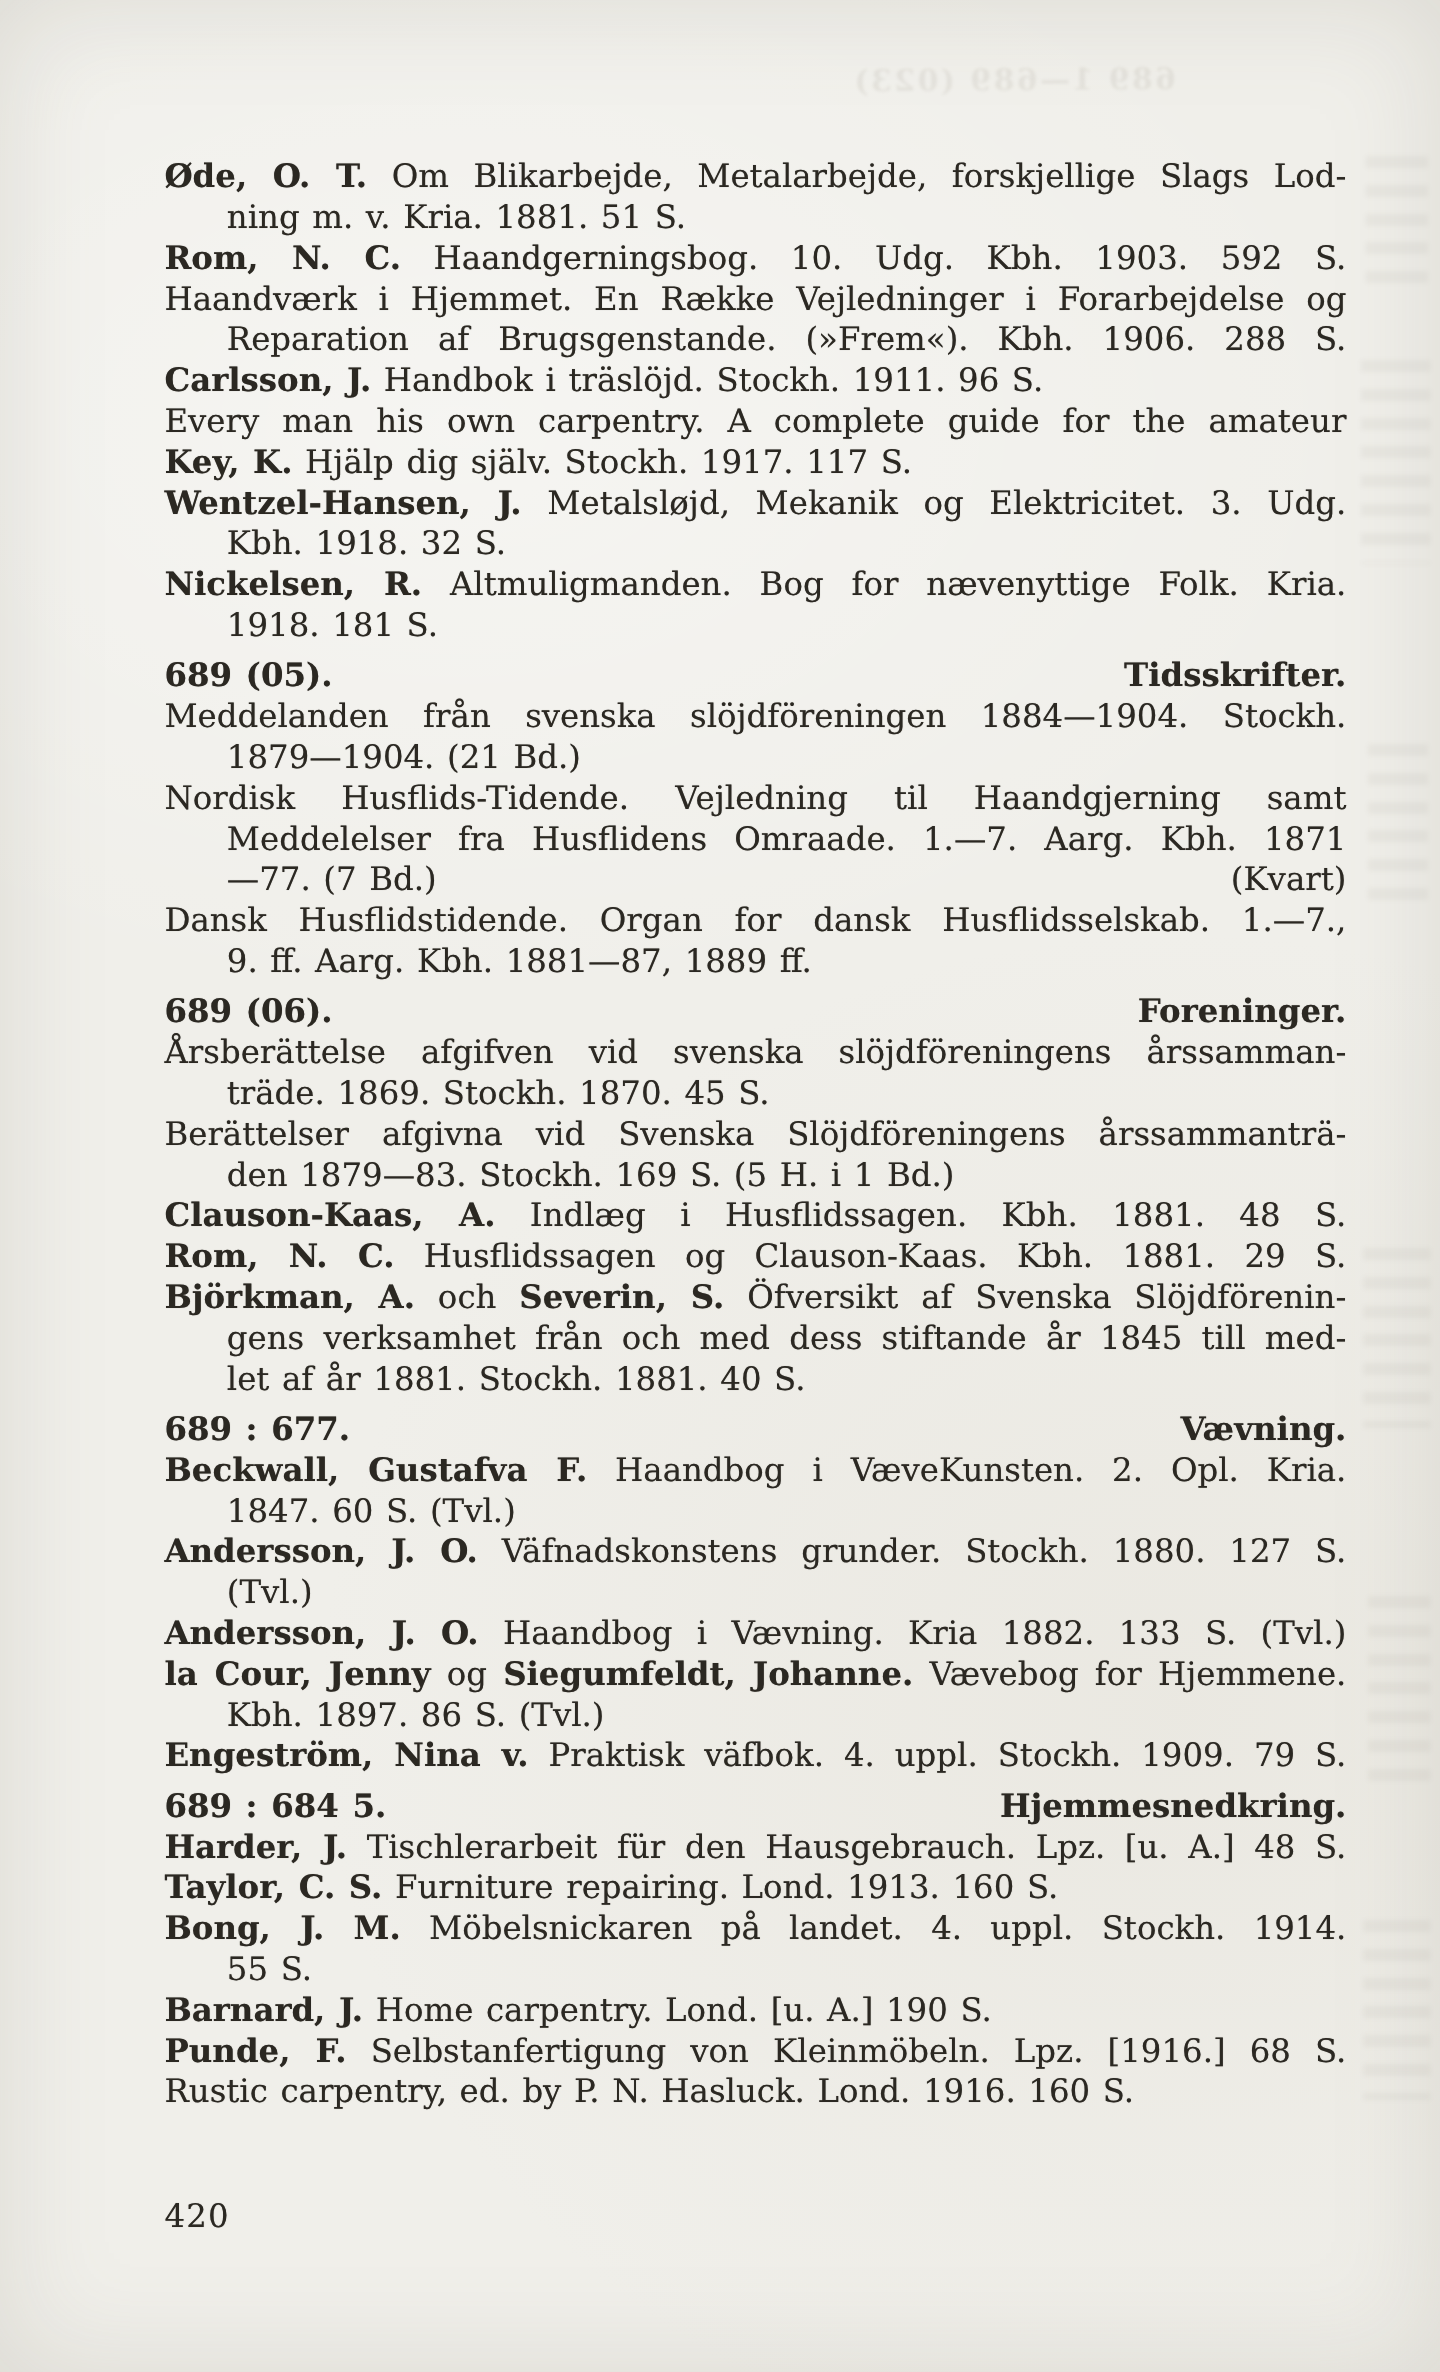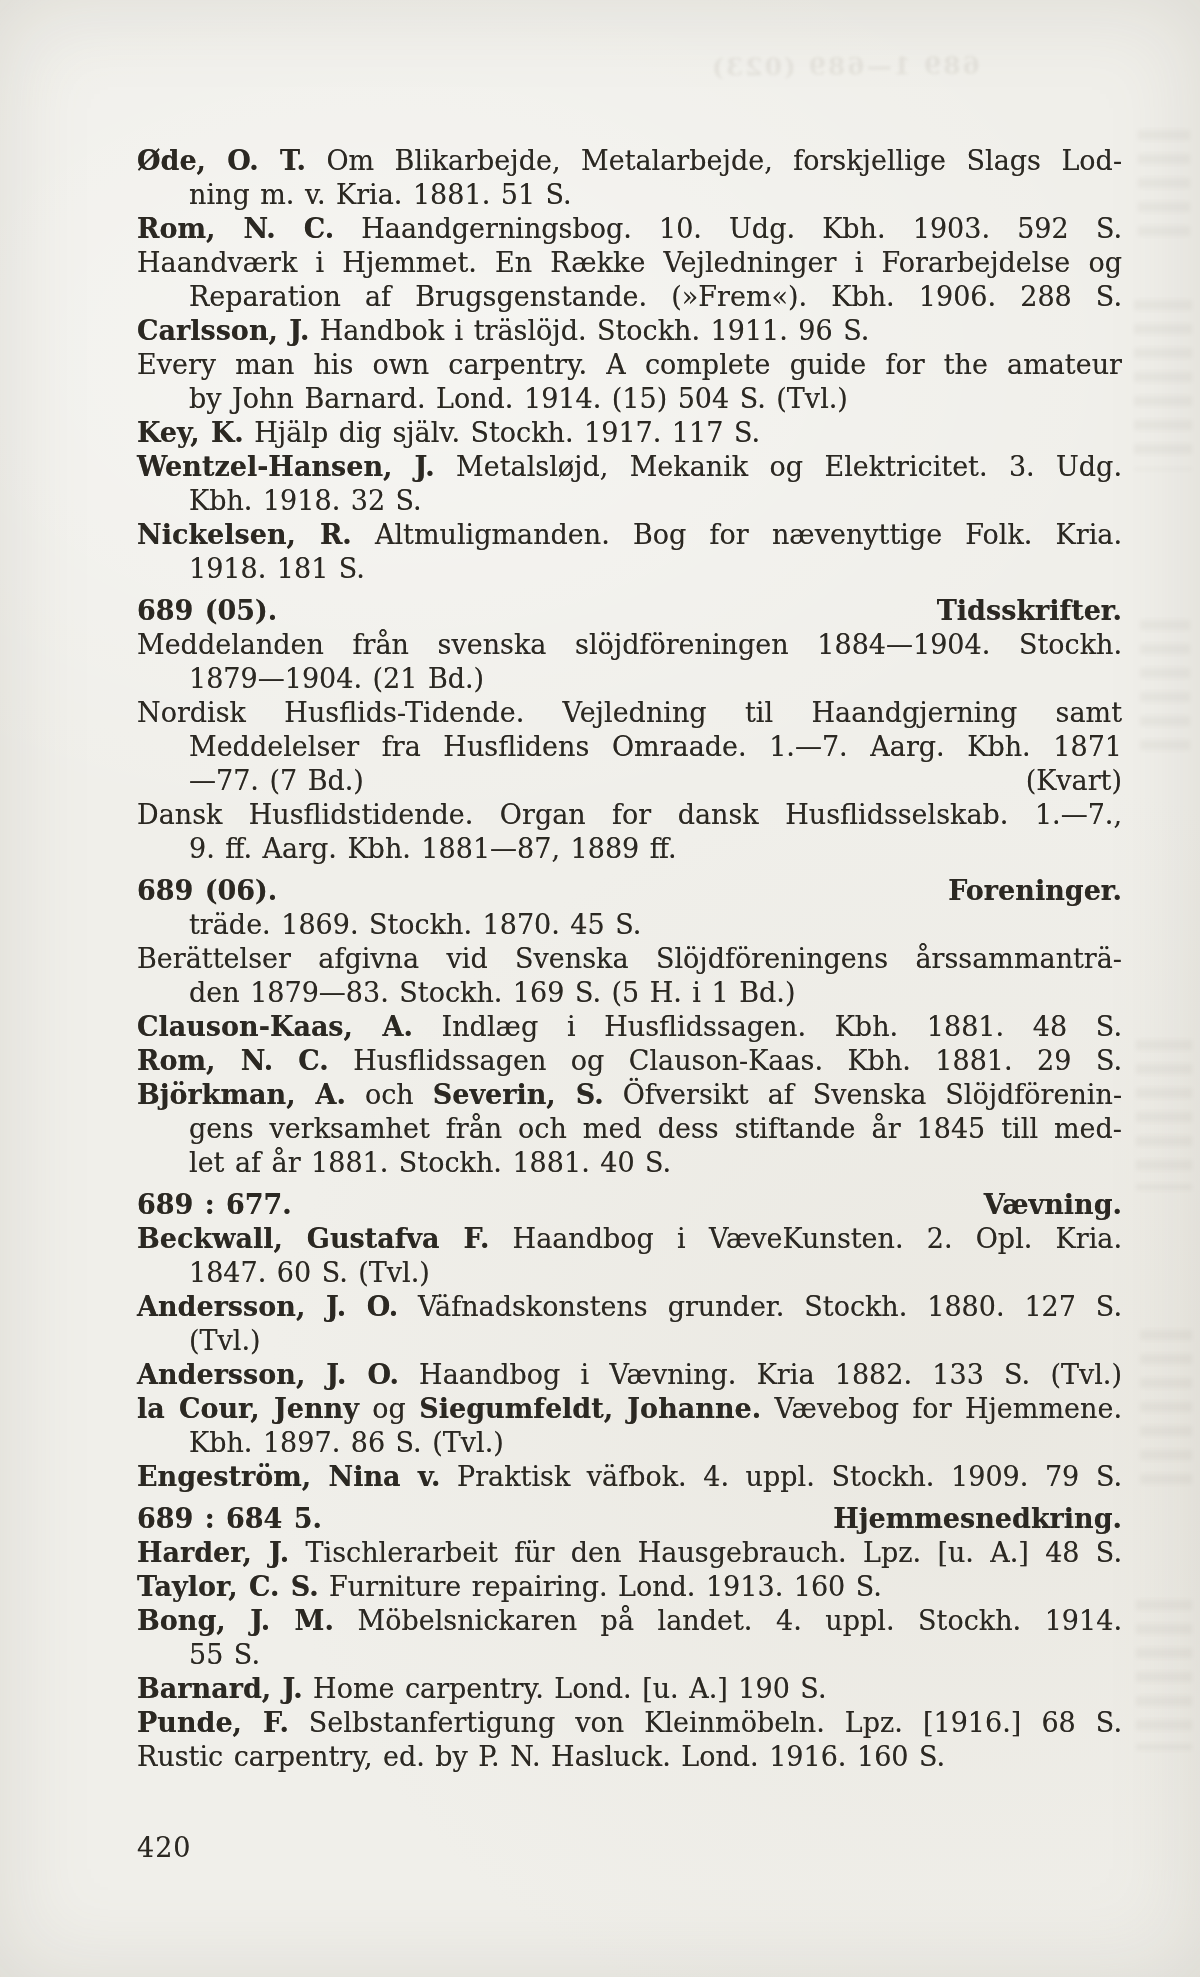--- a/index.html
+++ b/index.html
@@ -12,21 +12,21 @@
     background-image:
       radial-gradient(1100px 700px at 32% 18%, rgba(255,255,255,0.38), transparent 70%),
       radial-gradient(1000px 900px at 82% 72%, rgba(222,218,207,0.32), transparent 72%);
     box-shadow: inset 0 0 90px rgba(130,124,108,0.18);
     font-family: "DejaVu Serif", "Liberation Serif", serif;
     color: #2b2822;
   }
   .text-block {
     position: absolute;
     left: 137px;
-    top: 144px;
+    top: 131px;
     width: 985px;
     word-spacing: 0.12em;
     text-shadow: 0 0 0.6px rgba(43,40,34,0.55);
   }
   .line {
     line-height: 34px;
     font-size: 27px;
     text-align: left;
   }
   .line.just { text-align: justify; text-align-last: justify; }
@@ -92,21 +92,20 @@
   <div class="ghost-blob b6"></div>
 
   <div class="text-block">
       <div class="line just"><span class="line-text"><span class="author">Øde, O. T.</span><span> Om Blikarbejde, Metalarbejde, forskjellige Slags Lod-</span></span></div>
       <div class="line indent"><span class="line-text"><span>ning m. v. Kria. 1881. 51 S.</span></span></div>
       <div class="line just"><span class="line-text"><span class="author">Rom, N. C.</span><span> Haandgerningsbog. 10. Udg. Kbh. 1903. 592 S.</span></span></div>
       <div class="line just"><span class="line-text"><span>Haandværk i Hjemmet. En Række Vejledninger i Forarbejdelse og</span></span></div>
       <div class="line indent just"><span class="line-text"><span>Reparation af Brugsgenstande. (»Frem«). Kbh. 1906. 288 S.</span></span></div>
       <div class="line"><span class="line-text"><span class="author">Carlsson, J.</span><span> Handbok i träslöjd. Stockh. 1911. 96 S.</span></span></div>
       <div class="line just"><span class="line-text"><span>Every man his own carpentry. A complete guide for the amateur</span></span></div>
-      <div class="line indent"><span class="line-text"><span>by John Barnard. Lond. 1914. (15) 504 S. (Tvl.)</span></span></div>
       <div class="line"><span class="line-text"><span class="author">Key, K.</span><span> Hjälp dig själv. Stockh. 1917. 117 S.</span></span></div>
       <div class="line just"><span class="line-text"><span class="author">Wentzel-Hansen, J.</span><span> Metalsløjd, Mekanik og Elektricitet. 3. Udg.</span></span></div>
       <div class="line indent"><span class="line-text"><span>Kbh. 1918. 32 S.</span></span></div>
       <div class="line just"><span class="line-text"><span class="author">Nickelsen, R.</span><span> Altmuligmanden. Bog for nævenyttige Folk. Kria.</span></span></div>
       <div class="line indent"><span class="line-text"><span>1918. 181 S.</span></span></div>
       <div class="section">
         <span class="sec-left">689 (05).</span>
         <span class="sec-right">Tidsskrifter.</span>
       </div>
       <div class="line just"><span class="line-text"><span>Meddelanden från svenska slöjdföreningen 1884—1904. Stockh.</span></span></div>
@@ -116,20 +115,21 @@
       <div class="line indent has-right">
         <span class="line-text"><span>—77. (7 Bd.)</span></span>
         <span class="right-note">(Kvart)</span>
       </div>
       <div class="line just"><span class="line-text"><span>Dansk Husflidstidende. Organ for dansk Husflidsselskab. 1.—7.,</span></span></div>
       <div class="line indent"><span class="line-text"><span>9. ff. Aarg. Kbh. 1881—87, 1889 ff.</span></span></div>
       <div class="section">
         <span class="sec-left">689 (06).</span>
         <span class="sec-right">Foreninger.</span>
       </div>
+      <div class="line just"><span class="line-text"><span>Årsberättelse afgifven vid svenska slöjdföreningens årssamman-</span></span></div>
       <div class="line indent"><span class="line-text"><span>träde. 1869. Stockh. 1870. 45 S.</span></span></div>
       <div class="line just"><span class="line-text"><span>Berättelser afgivna vid Svenska Slöjdföreningens årssammanträ-</span></span></div>
       <div class="line indent"><span class="line-text"><span>den 1879—83. Stockh. 169 S. (5 H. i 1 Bd.)</span></span></div>
       <div class="line just"><span class="line-text"><span class="author">Clauson-Kaas, A.</span><span> Indlæg i Husflidssagen. Kbh. 1881. 48 S.</span></span></div>
       <div class="line just"><span class="line-text"><span class="author">Rom, N. C.</span><span> Husflidssagen og Clauson-Kaas. Kbh. 1881. 29 S.</span></span></div>
       <div class="line just"><span class="line-text"><span class="author">Björkman, A.</span><span> och </span><span class="author">Severin, S.</span><span> Öfversikt af Svenska Slöjdförenin-</span></span></div>
       <div class="line indent just"><span class="line-text"><span>gens verksamhet från och med dess stiftande år 1845 till med-</span></span></div>
       <div class="line indent"><span class="line-text"><span>let af år 1881. Stockh. 1881. 40 S.</span></span></div>
       <div class="section">
         <span class="sec-left">689 : 677.</span>

